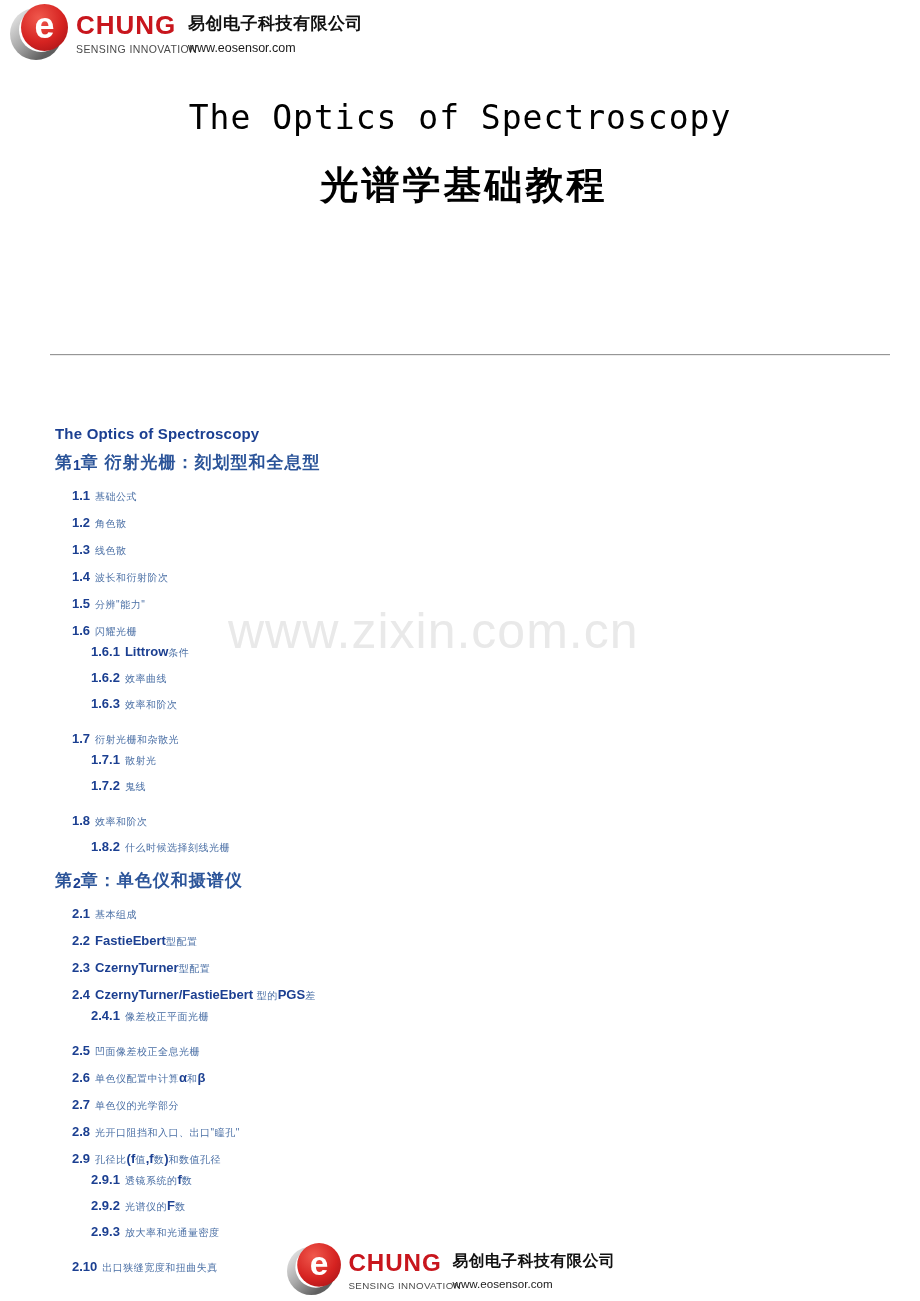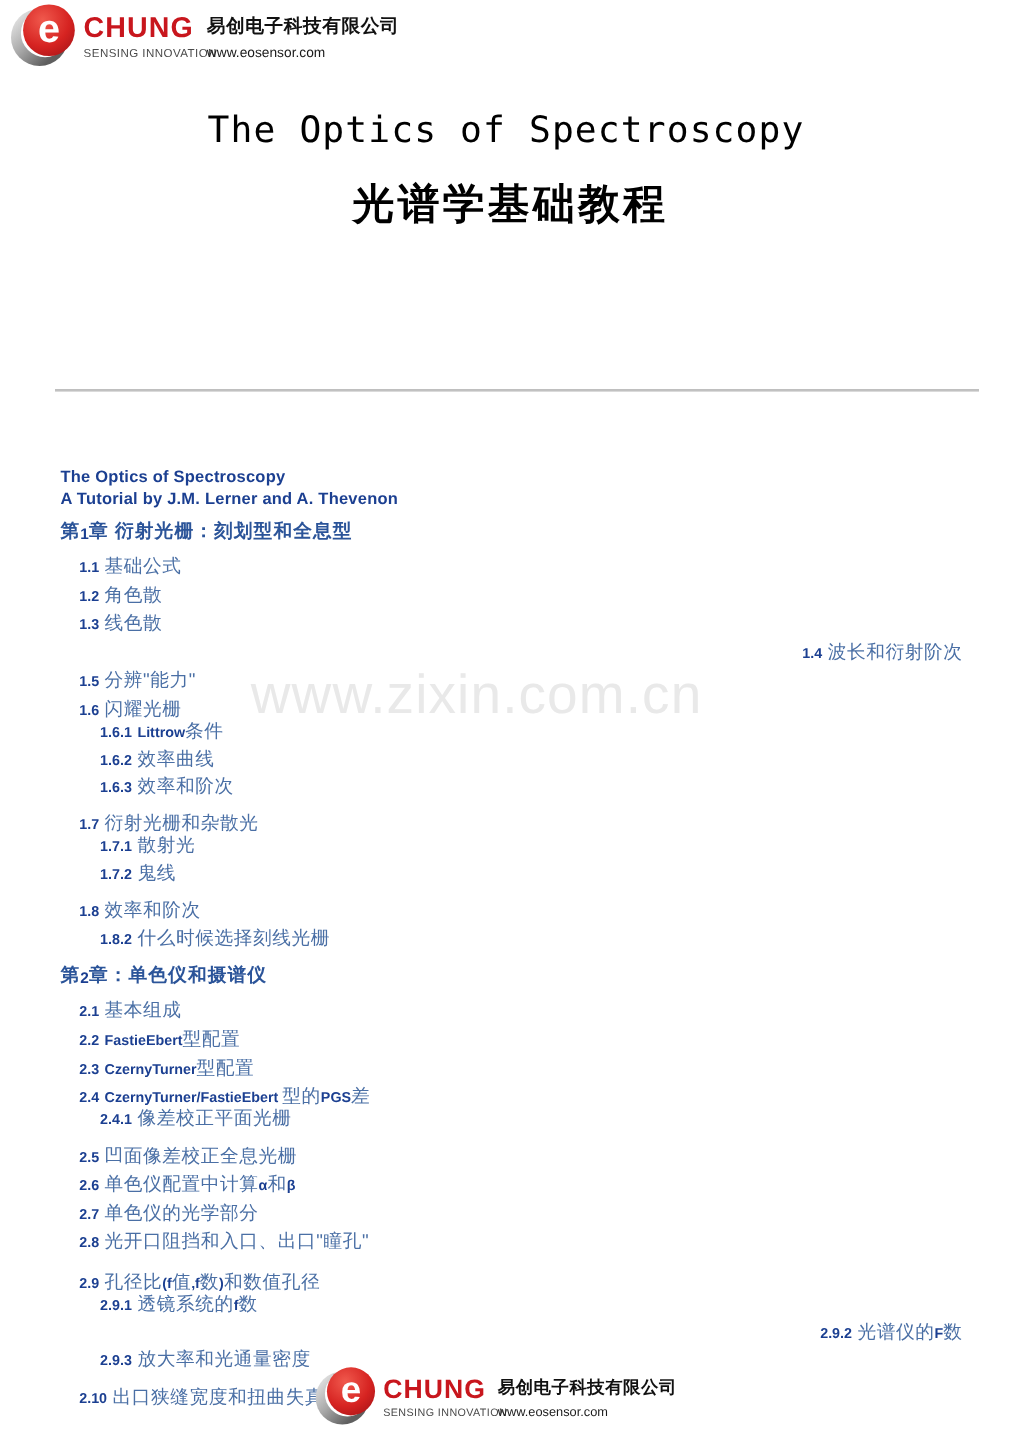--- a/index.html
+++ b/index.html
@@ -93,21 +93,21 @@
     font-family:"Liberation Sans",sans-serif;font-weight:bold;color:var(--toc-dark);
     font-size:14px;vertical-align:-2px;letter-spacing:0;
   }
   .toc-item{line-height:16px;white-space:nowrap;}
   .toc-item.l2{padding-left:17px;}
   .toc-item.l3{padding-left:36px;}
   .toc-item .num{
     color:var(--toc-dark);font-weight:bold;font-size:13px;margin-right:5px;
   }
   .toc-item .cjk{
-    color:var(--toc-light);font-size:17px;letter-spacing:0.5px;
+    color:var(--toc-light);font-size:10px;letter-spacing:0.5px;
   }
   .toc-item .lat{
     color:var(--toc-dark);font-weight:bold;font-size:13px;
   }
 </style>
 </head>
 <body>
 
 <div class="page">
 
@@ -129,50 +129,49 @@
   </div>
 
   <div class="title-en">The Optics of Spectroscopy</div>
   <div class="title-zh">光谱学基础教程</div>
   <hr class="rule">
 
   <div class="watermark">www.zixin.com.cn</div>
 
   <div class="toc">
     <div class="toc-head1">The Optics of Spectroscopy</div>
-    <div class="toc-head2">A Tutorial by J.M. Lerner and A. Thevenon</div>
     <div id="toc-list">
         <div class="toc-chapter"><span>第</span><span class="ch-num">1</span><span>章 </span><span>衍射光栅：刻划型和全息型</span></div>
         <div class="toc-item l2" style="margin-top: 10px;"><span class="num">1.1</span><span><span class="cjk">基础公式</span></span></div>
         <div class="toc-item l2" style="margin-top: 9px;"><span class="num">1.2</span><span><span class="cjk">角色散</span></span></div>
         <div class="toc-item l2" style="margin-top: 9px;"><span class="num">1.3</span><span><span class="cjk">线色散</span></span></div>
-        <div class="toc-item l2" style="margin-top: 9px; text-align: right;"><span class="num">1.4</span><span><span class="cjk">波长和衍射阶次</span></span></div>
+        <div class="toc-item l2" style="margin-top: 9px;"><span class="num">1.4</span><span><span class="cjk">波长和衍射阶次</span></span></div>
         <div class="toc-item l2" style="margin-top: 9px;"><span class="num">1.5</span><span><span class="cjk">分辨"能力"</span></span></div>
         <div class="toc-item l2" style="margin-top: 9px;"><span class="num">1.6</span><span><span class="cjk">闪耀光栅</span></span></div>
         <div class="toc-item l3" style="margin-top: 3px;"><span class="num">1.6.1</span><span><span class="lat">Littrow</span><span class="cjk">条件</span></span></div>
         <div class="toc-item l3" style="margin-top: 8px;"><span class="num">1.6.2</span><span><span class="cjk">效率曲线</span></span></div>
         <div class="toc-item l3" style="margin-top: 8px;"><span class="num">1.6.3</span><span><span class="cjk">效率和阶次</span></span></div>
         <div class="toc-item l2" style="margin-top: 17px;"><span class="num">1.7</span><span><span class="cjk">衍射光栅和杂散光</span></span></div>
         <div class="toc-item l3" style="margin-top: 3px;"><span class="num">1.7.1</span><span><span class="cjk">散射光</span></span></div>
         <div class="toc-item l3" style="margin-top: 8px;"><span class="num">1.7.2</span><span><span class="cjk">鬼线</span></span></div>
         <div class="toc-item l2" style="margin-top: 17px;"><span class="num">1.8</span><span><span class="cjk">效率和阶次</span></span></div>
         <div class="toc-item l3" style="margin-top: 8px;"><span class="num">1.8.2</span><span><span class="cjk">什么时候选择刻线光栅</span></span></div>
         <div class="toc-chapter after-items"><span>第</span><span class="ch-num">2</span><span>章：</span><span>单色仪和摄谱仪</span></div>
         <div class="toc-item l2" style="margin-top: 10px;"><span class="num">2.1</span><span><span class="cjk">基本组成</span></span></div>
         <div class="toc-item l2" style="margin-top: 9px;"><span class="num">2.2</span><span><span class="lat">FastieEbert</span><span class="cjk">型配置</span></span></div>
         <div class="toc-item l2" style="margin-top: 9px;"><span class="num">2.3</span><span><span class="lat">CzernyTurner</span><span class="cjk">型配置</span></span></div>
         <div class="toc-item l2" style="margin-top: 9px;"><span class="num">2.4</span><span><span class="lat">CzernyTurner/FastieEbert </span><span class="cjk">型的</span><span class="lat">PGS</span><span class="cjk">差</span></span></div>
         <div class="toc-item l3" style="margin-top: 3px;"><span class="num">2.4.1</span><span><span class="cjk">像差校正平面光栅</span></span></div>
         <div class="toc-item l2" style="margin-top: 17px;"><span class="num">2.5</span><span><span class="cjk">凹面像差校正全息光栅</span></span></div>
         <div class="toc-item l2" style="margin-top: 9px;"><span class="num">2.6</span><span><span class="cjk">单色仪配置中计算</span><span class="lat">α</span><span class="cjk">和</span><span class="lat">β</span></span></div>
         <div class="toc-item l2" style="margin-top: 9px;"><span class="num">2.7</span><span><span class="cjk">单色仪的光学部分</span></span></div>
         <div class="toc-item l2" style="margin-top: 9px;"><span class="num">2.8</span><span><span class="cjk">光开口阻挡和入口、出口"瞳孔"</span></span></div>
-        <div class="toc-item l2" style="margin-top: 20px;"><span class="num">2.9</span><span><span class="cjk">孔径比</span><span class="lat">(f</span><span class="cjk">值</span><span class="lat">,f</span><span class="cjk">数</span><span class="lat">)</span><span class="cjk">和数值孔径</span></span></div>
+        <div class="toc-item l2" style="margin-top: 9px;"><span class="num">2.9</span><span><span class="cjk">孔径比</span><span class="lat">(f</span><span class="cjk">值</span><span class="lat">,f</span><span class="cjk">数</span><span class="lat">)</span><span class="cjk">和数值孔径</span></span></div>
         <div class="toc-item l3" style="margin-top: 3px;"><span class="num">2.9.1</span><span><span class="cjk">透镜系统的</span><span class="lat">f</span><span class="cjk">数</span></span></div>
-        <div class="toc-item l3" style="margin-top: 8px; text-align: right;"><span class="num">2.9.2</span><span><span class="cjk">光谱仪的</span><span class="lat">F</span><span class="cjk">数</span></span></div>
+        <div class="toc-item l3" style="margin-top: 8px;"><span class="num">2.9.2</span><span><span class="cjk">光谱仪的</span><span class="lat">F</span><span class="cjk">数</span></span></div>
         <div class="toc-item l3" style="margin-top: 8px;"><span class="num">2.9.3</span><span><span class="cjk">放大率和光通量密度</span></span></div>
         <div class="toc-item l2" style="margin-top: 17px;"><span class="num">2.10</span><span><span class="cjk">出口狭缝宽度和扭曲失真</span></span></div>
       </div>
   </div>
 
   <div class="logo footer-logo">
     <div class="emblem">
       <div class="ring"></div>
       <div class="ball">
         <span class="eg">e</span>

